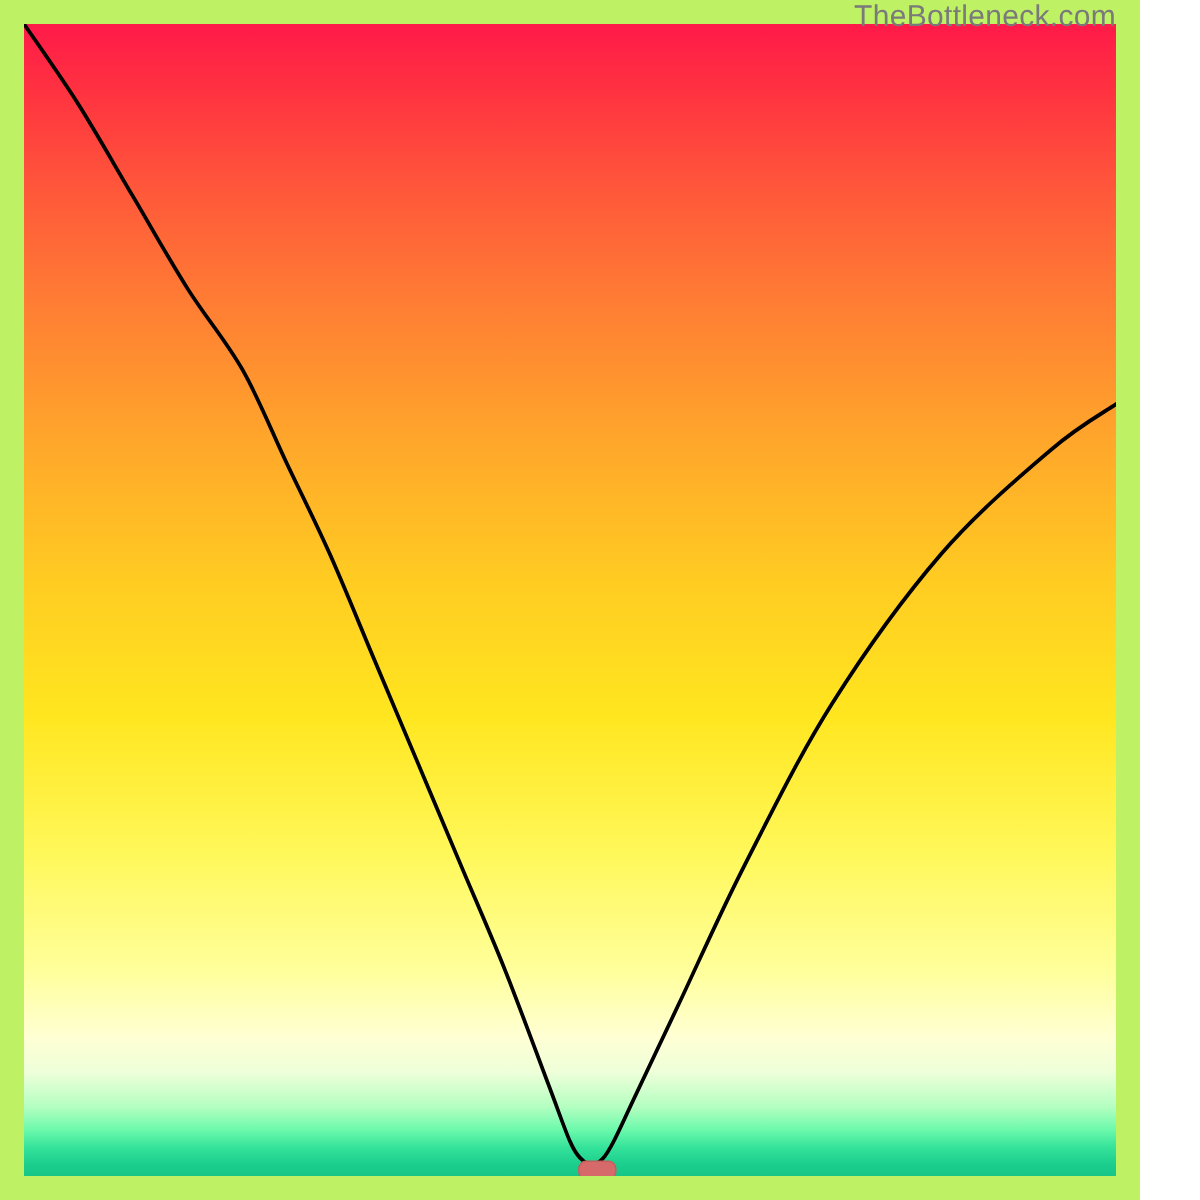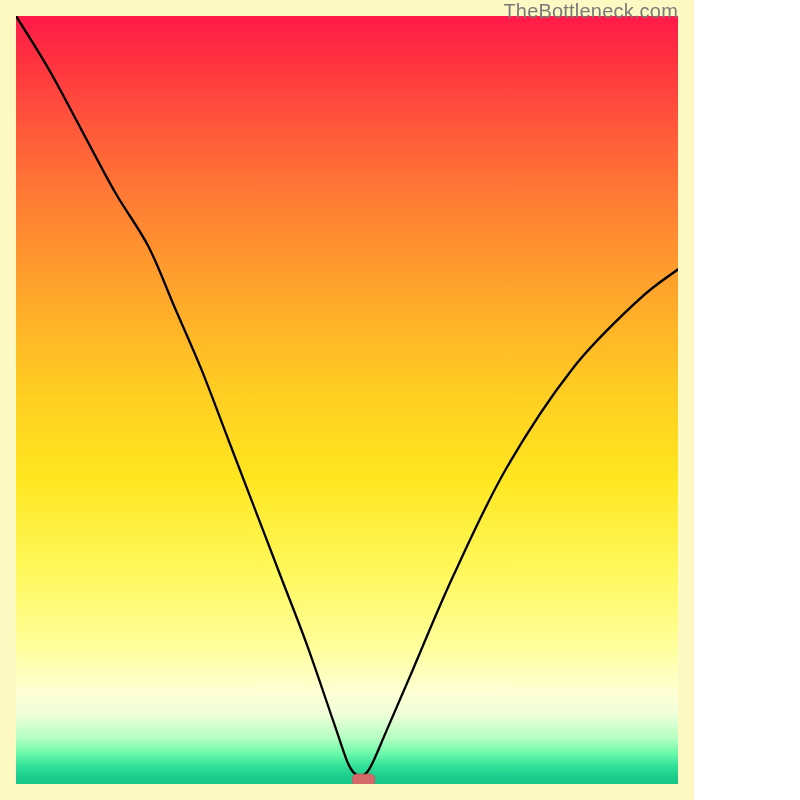--- a/index.html
+++ b/index.html
@@ -5,23 +5,23 @@
   html, body {
     margin: 0;
     padding: 0;
     width: 800px;
     height: 800px;
     overflow: hidden;
     font-family: Arial, Helvetica, sans-serif;
   }
   .frame {
     position: relative;
-    width: 694px;
+    width: 760px;
     height: 800px;
-    background: #fef9c3;
+    background: #bef264;
     box-sizing: border-box;
   }
   .plot-area {
     position: absolute;
     left: 16px;
     right: 16px;
     top: 16px;
     bottom: 16px;
     overflow: hidden;
   }

